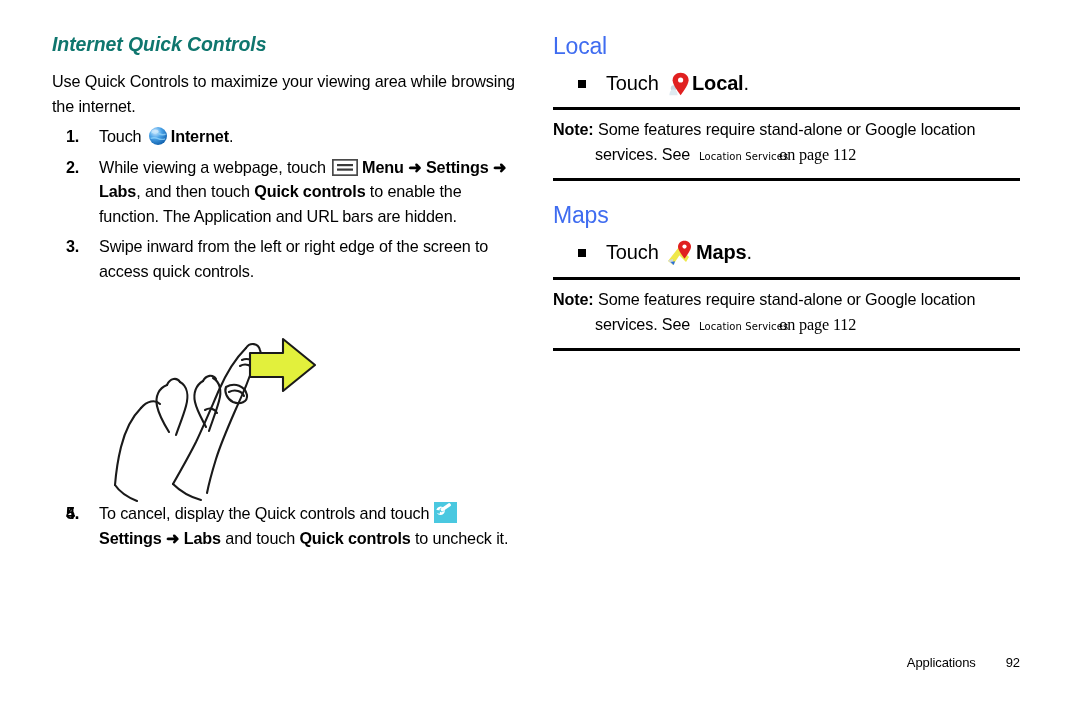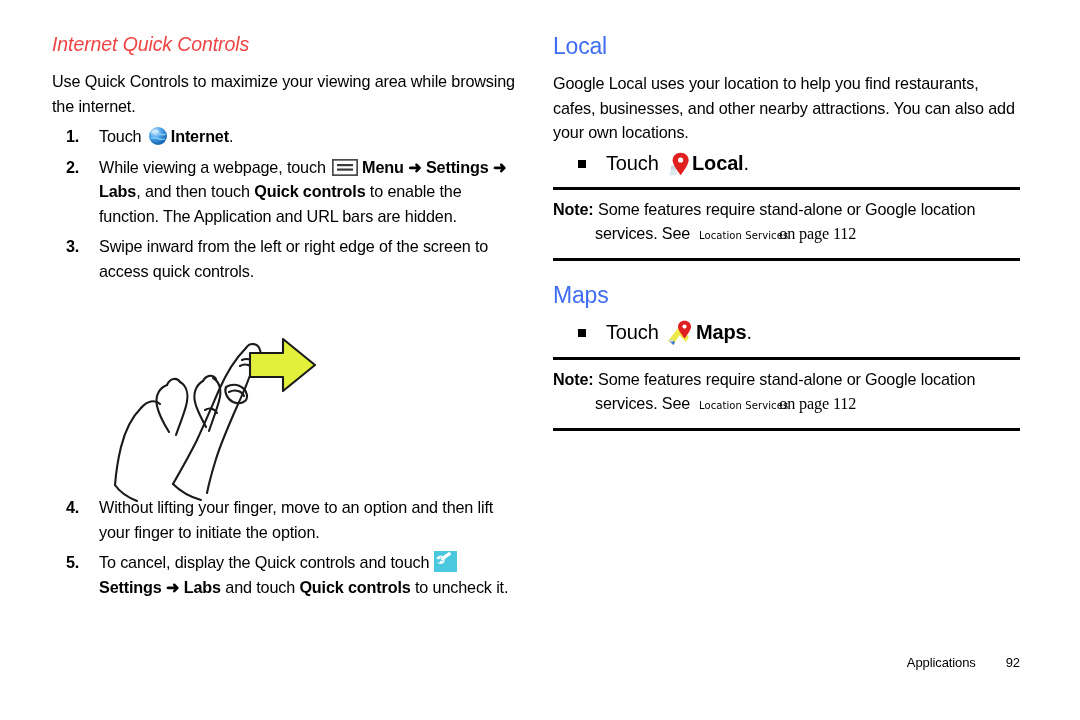--- a/index.html
+++ b/index.html
@@ -31,23 +31,23 @@
   }
   .col-right {
     position: absolute;
     left: 553px;
     top: 34px;
     width: 467px;
   }
 
   
   .h-blue-italic {
-    color: #ef4444;
+    color: #0f766e;
     font-size: 19.5px;
-    font-weight: normal;
+    font-weight: bold;
     font-style: italic;
     letter-spacing: -0.1px;
     margin: 0 0 14px 0;
     line-height: 1.1;
   }
   .h-blue {
     color: #3f6cf0;
     font-size: 23px;
     font-weight: normal;
     font-style: normal;
@@ -210,21 +210,20 @@
         <span>Swipe inward from the left or right edge of the screen to access quick controls.</span>
       </li>
     </ul>
 
     <div style="height:206px"></div>
 
     <ul class="numlist" style="margin-top:0">
 
       <li>
         <span class="num">4.</span>
-        <span>Without lifting your finger, move to an option and then lift your finger to initiate the option.</span>
       </li>
 
       <li>
         <span class="num">5.</span>
         <span><span>To cancel, display the Quick controls and touch </span><span class="icon-inline ico-wrench"><svg viewBox="0 0 23 21" width="23" height="21">
                 <rect x="0" y="0" width="23" height="21" fill="#4AC8E0"></rect>
                 <g transform="rotate(-35 11.5 10.5)">
                   <rect x="9" y="4.6" width="11.5" height="3.4" rx="1.1" fill="#ffffff"></rect>
                   <path d="M9.2 2.2a4.2 4.2 0 1 0 0 8.2 4.2 4.2 0 0 0 0-8.2zm0 2.1a2.1 2.1 0 1 1 0 4.1 2.1 2.1 0 0 1 0-4.1z" fill="#ffffff"></path>
                   <path d="M4.8 2.6 L8.2 5.9 L6.0 8.2 L3.0 5.2 z" fill="#4AC8E0"></path>
@@ -267,21 +266,20 @@
       <g>
         <path d="M165 28 L198 28 L198 14 L230 40 L198 66 L198 52 L165 52 Z" fill="#E2F03C" stroke="#1a1a1a" stroke-width="2.1" stroke-linejoin="round"></path>
       </g>
     </svg>
   </div>
 
   <div class="col-right">
 
     <div>
       <div class="h-blue">Local</div>
-      <div class="para">Google Local uses your location to help you find restaurants, cafes, businesses, and other nearby attractions. You can also add your own locations.</div>
       <ul class="bullist">
         <li>
           <span class="sq"></span>
           <span>Touch </span><span class="icon-inline ico-pin"><svg viewBox="0 0 22 24" width="22" height="24">
                 <ellipse cx="6.5" cy="16.2" rx="2.7" ry="2.9" fill="#c9d8e0"></ellipse>
                 <path d="M2.4 23.2 C2.4 19.6 4.3 17.6 6.5 17.6 C8.7 17.6 10.6 19.6 10.6 23.2 Z" fill="#dfeaf0"></path>
                 <path d="M13.6 0.8 C8.9 0.8 5.6 4.2 5.6 8.3 C5.6 13.3 13.6 23.2 13.6 23.2 C13.6 23.2 21.6 13.3 21.6 8.3 C21.6 4.2 18.3 0.8 13.6 0.8 Z" fill="#E02020"></path>
                 <circle cx="13.6" cy="8.0" r="2.6" fill="#ffffff"></circle>
               </svg></span><b>Local</b><span>.</span>
         </li>

